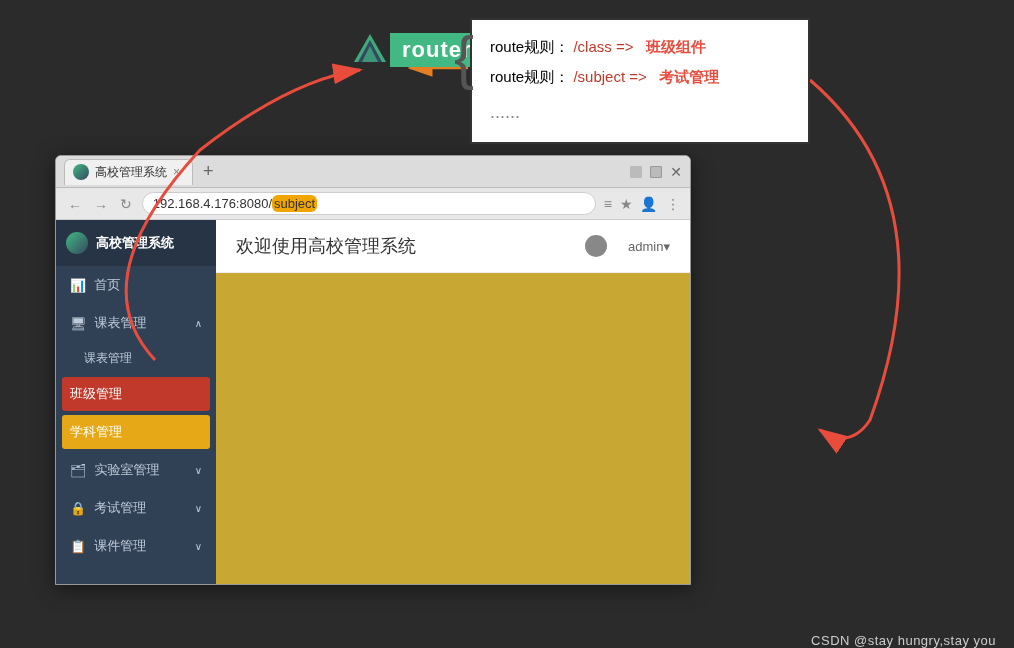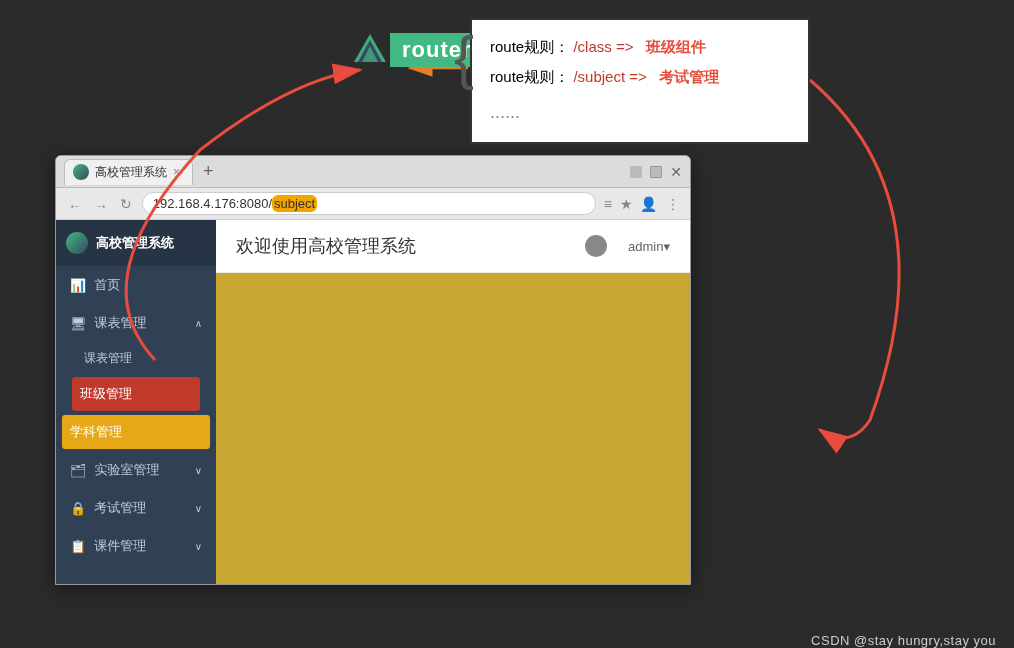--- a/index.html
+++ b/index.html
@@ -255,21 +255,21 @@
       color: white;
       border-radius: 3px;
       margin: 2px 6px;
       padding: 8px 8px;
       text-align: center;
     }
     .menu-item.highlighted {
       background: #c0392b;
       color: white;
       border-radius: 3px;
-      margin: 2px 16px;
+      margin: 2px 6px;
       padding: 8px 8px;
     }
     .menu-item .menu-icon {
       font-size: 13px;
     }
     .menu-item .chevron {
       margin-left: auto;
       font-size: 10px;
       color: #bfcbd9;
     }

